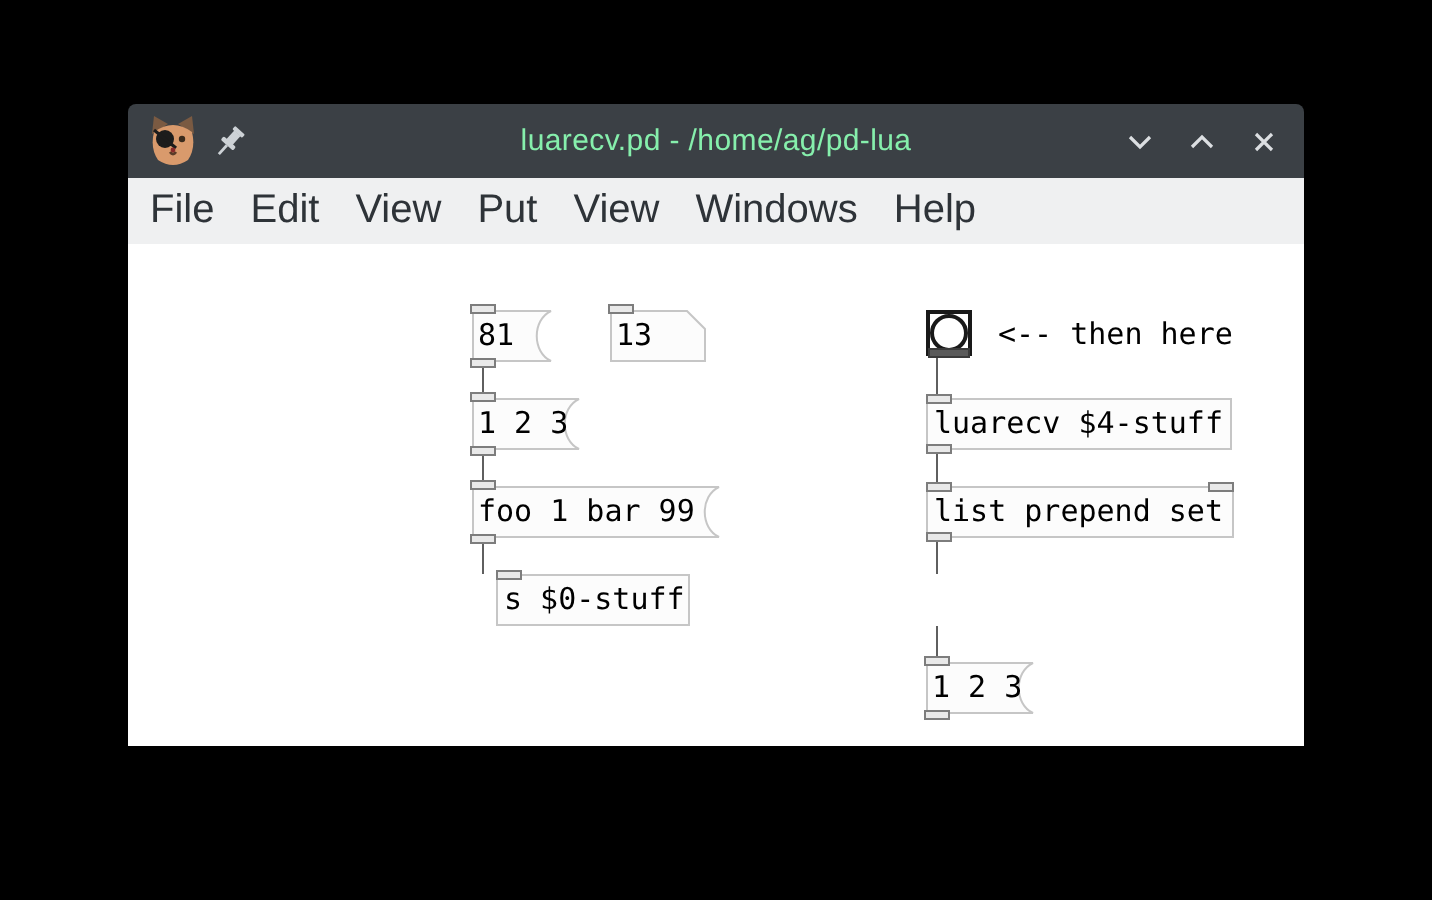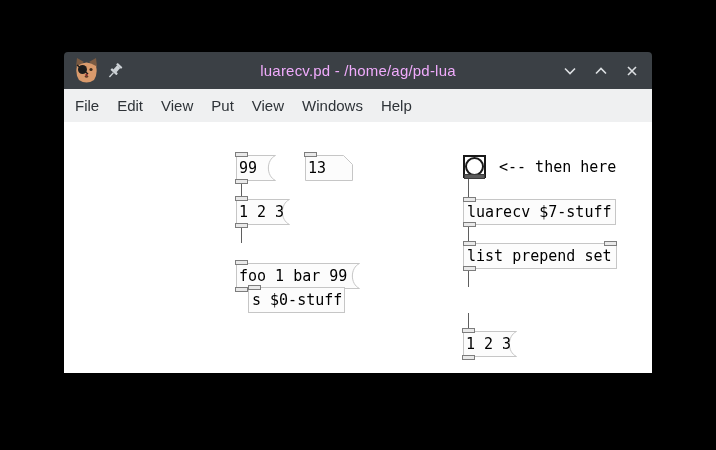--- a/index.html
+++ b/index.html
@@ -11,34 +11,34 @@
     position:absolute;left:64px;top:52px;width:588px;height:321px;
   }
   
   .titlebar{
     position:absolute;left:0;top:0;width:100%;height:37px;background:#3b4045;
     border-radius:4px 4px 0 0;display:flex;align-items:center;
   }
   .titlebar .app-icon{position:absolute;left:11px;top:6px;width:23px;height:26px;}
   .titlebar .pin-icon{position:absolute;left:43px;top:10px;width:17px;height:18px;}
   .title-text{
-    position:absolute;left:0;right:0;text-align:center;color:#f0abfc;
+    position:absolute;left:0;right:0;text-align:center;color:#86efac;
     font-size:15px;letter-spacing:0.2px;
   }
   .win-controls{
     position:absolute;right:12px;top:0;height:37px;display:flex;align-items:center;gap:15px;
   }
   .win-btn{width:16px;height:16px;display:flex;align-items:center;justify-content:center;cursor:pointer;}
   .win-btn svg{display:block;}
   
   .menubar{
     position:absolute;left:0;top:37px;width:100%;height:33px;background:#eff0f1;
     display:flex;align-items:center;gap:18px;padding-left:11px;box-sizing:border-box;
   }
-  .menu-item{font-size:15px;color:#2e3338;cursor:default;}
+  .menu-item{font-size:20px;color:#2e3338;cursor:default;}
   
   .canvas{
     position:absolute;left:0;top:70px;width:100%;height:251px;background:#ffffff;
     font-family:"DejaVu Sans Mono", monospace;font-size:15px;color:#000;
   }
   .pdbox{position:absolute;box-sizing:border-box;}
   .objbox{background:#fcfcfc;border:1px solid #c6c6c6;}
   .boxsvg{position:absolute;left:0;top:0;}
   .boxtext{
     position:absolute;left:3px;top:50%;transform:translateY(-50%);
@@ -134,21 +134,21 @@
     <div class="cord" style="left:404px;top:103px;height:18px;"></div>
     <div class="cord" style="left:404px;top:147px;height:18px;"></div>
     <div class="cord" style="left:404px;top:191px;height:18px;"></div>
 
     <span class="comment" style="left:435px;top:37px;">&lt;-- then here</span>
 
     <div class="pdbox" style="left:172px;top:33px;width:40px;height:26px;">
       <svg class="boxsvg" width="40" height="26" viewBox="0 0 40 26">
           <path d="M39.5,0.5 H0.5 V25.5 H39.5 C30,21 30,5 39.5,0.5 Z" fill="#fcfcfc" stroke="#c6c6c6"></path>
         </svg>
-      <span class="boxtext">99</span>
+      <span class="boxtext">81</span>
       <span class="nub in-l"></span>
       <span class="nub out-l"></span>
     </div>
 
     <div class="pdbox" style="left:241px;top:33px;width:48px;height:26px;">
       <svg class="boxsvg" width="48" height="26" viewBox="0 0 48 26">
           <path d="M0.5,0.5 H38.5 L47.5,9.5 V25.5 H0.5 Z" fill="#fcfcfc" stroke="#c6c6c6"></path>
         </svg>
       <span class="boxtext">13</span>
       <span class="nub in-l"></span>
@@ -156,41 +156,41 @@
 
     <div class="pdbox" style="left:172px;top:77px;width:54px;height:26px;">
       <svg class="boxsvg" width="54" height="26" viewBox="0 0 54 26">
           <path d="M53.5,0.5 H0.5 V25.5 H53.5 C44,21 44,5 53.5,0.5 Z" fill="#fcfcfc" stroke="#c6c6c6"></path>
         </svg>
       <span class="boxtext">1 2 3</span>
       <span class="nub in-l"></span>
       <span class="nub out-l"></span>
     </div>
 
-    <div class="pdbox" style="left:172px;top:121px;width:124px;height:26px;margin-top:20px;">
+    <div class="pdbox" style="left:172px;top:121px;width:124px;height:26px;">
       <svg class="boxsvg" width="124" height="26" viewBox="0 0 124 26">
           <path d="M123.5,0.5 H0.5 V25.5 H123.5 C114,21 114,5 123.5,0.5 Z" fill="#fcfcfc" stroke="#c6c6c6"></path>
         </svg>
       <span class="boxtext">foo 1 bar 99</span>
       <span class="nub in-l"></span>
       <span class="nub out-l"></span>
     </div>
 
     <div class="pdbox objbox" style="left:172px;top:165px;width:97px;height:26px;margin-left:12px;">
       <span class="boxtext">s $0-stuff</span>
       <span class="nub in-l"></span>
     </div>
 
     <div class="bangbox" style="left:399px;top:33px;">
       <span class="bang-circle"></span>
       <span class="bang-out"></span>
     </div>
 
     <div class="pdbox objbox" style="left:399px;top:77px;width:153px;height:26px;">
-      <span class="boxtext">luarecv $7-stuff</span>
+      <span class="boxtext">luarecv $4-stuff</span>
       <span class="nub in-l"></span>
       <span class="nub out-l"></span>
     </div>
 
     <div class="pdbox objbox" style="left:399px;top:121px;width:154px;height:26px;padding-left:34px;">
       <span class="boxtext">list prepend set</span>
       <span class="nub in-l"></span>
       <span class="nub in-r"></span>
       <span class="nub out-l"></span>
     </div>

